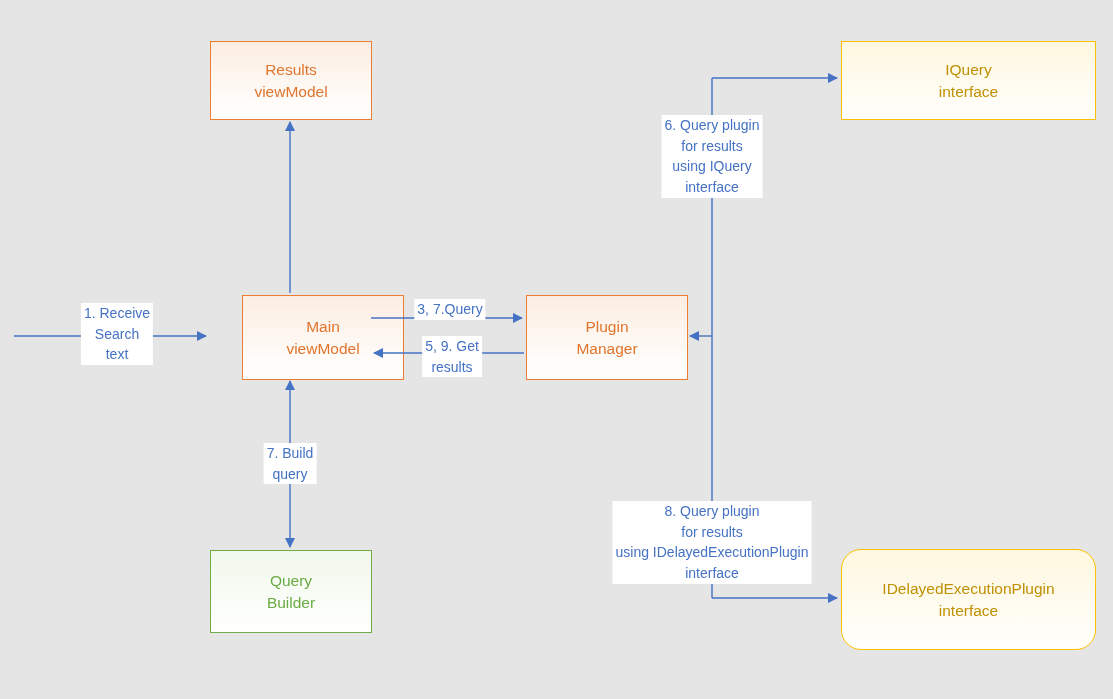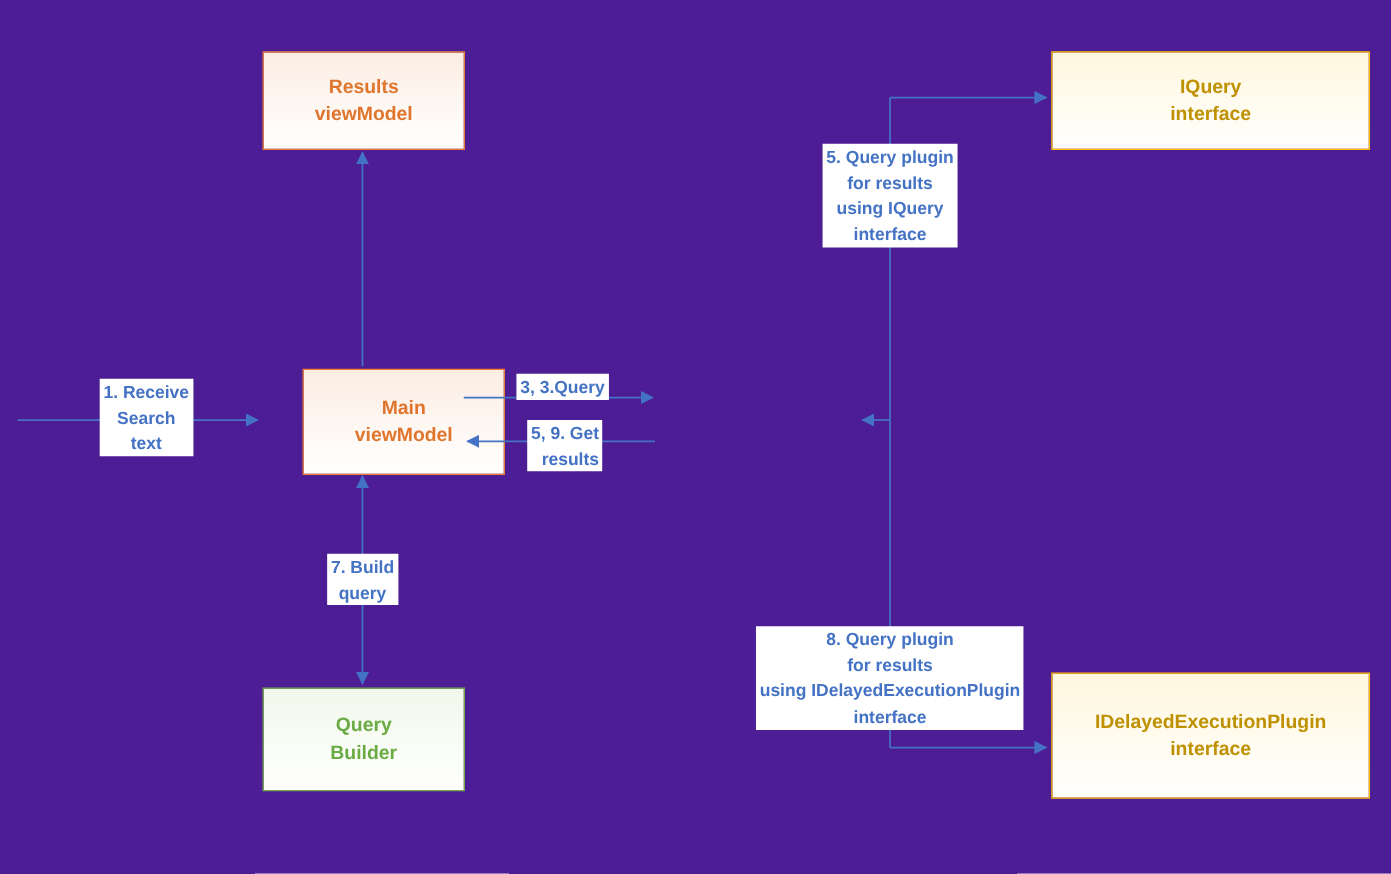--- a/index.html
+++ b/index.html
@@ -2,23 +2,22 @@
 <html style="--orange-border: #ED7D31; --orange-text: #E0752D; --gold-border: #FFC000; --gold-text: #BF9000; --green-border: #70AD47; --green-text: #6AAB44; --connector: #4472C4;"><head>
 <meta charset="utf-8">
 <style>
   html, body { margin: 0; padding: 0; background: #ffffff; }
   body { font-family: "Liberation Sans", "DejaVu Sans", sans-serif; }
 
   .canvas {
     position: relative;
     width: 1113px;
     height: 699px;
-    background: #4c1d95;
+    background: #e5e5e5;
     overflow: hidden;
-    font-weight: bold;
   }
 
   .box {
     position: absolute;
     display: flex;
     align-items: center;
     justify-content: center;
     text-align: center;
     white-space: pre-line;
     font-size: 15.5px;
@@ -84,27 +83,31 @@
   <div class="box box--gold" style="left:841px; top:41px; width:253px; height:77px;">
     <span>IQuery
 interface</span>
   </div>
 
   <div class="box box--orange" style="left:210px; top:295px; width:160px; height:83px;margin-left:32px;">
     <span>Main
 viewModel</span>
   </div>
 
+  <div class="box box--orange" style="left:526px; top:295px; width:160px; height:83px;">
+    <span>Plugin
+Manager</span>
+  </div>
 
   <div class="box box--green" style="left:210px; top:550px; width:160px; height:81px;">
     <span>Query
 Builder</span>
   </div>
 
-  <div class="box box--gold" style="left:841px; top:538px; width:253px; height:99px;">
+  <div class="box box--gold" style="left:841px; top:549px; width:253px; height:99px;border-radius:20px;">
     <span>IDelayedExecutionPlugin
 interface</span>
   </div>
 
   <svg class="connectors" width="1113" height="699" viewBox="0 0 1113 699">
     <defs>
       <marker id="arrowhead" viewBox="0 0 10 10" refX="9" refY="5" markerWidth="7.5" markerHeight="7.5" orient="auto-start-reverse">
         <path d="M0,0 L10,5 L0,10 Z"></path>
       </marker>
     </defs>
@@ -122,26 +125,26 @@
   </svg>
 
   <div class="lbl" style="left:117px; top:303px;">1. Receive
 Search
 text</div>
 
 
   <div class="lbl" style="left:290px; top:443px;">7. Build
 query</div>
 
-  <div class="lbl" style="left:450px; top:299px;">3, 3.Query</div>
+  <div class="lbl" style="left:450px; top:299px;">3, 7.Query</div>
 
-  <div class="lbl" style="left:452px; top:336px;text-align:right;">5, 9. Get
+  <div class="lbl" style="left:452px; top:336px;">5, 9. Get
 results</div>
 
-  <div class="lbl" style="left:712px; top:115px;">5. Query plugin
+  <div class="lbl" style="left:712px; top:115px;">6. Query plugin
 for results
 using IQuery
 interface</div>
 
   <div class="lbl" style="left:712px; top:501px;">8. Query plugin
 for results
 using IDelayedExecutionPlugin
 interface</div>
 
 </div>

